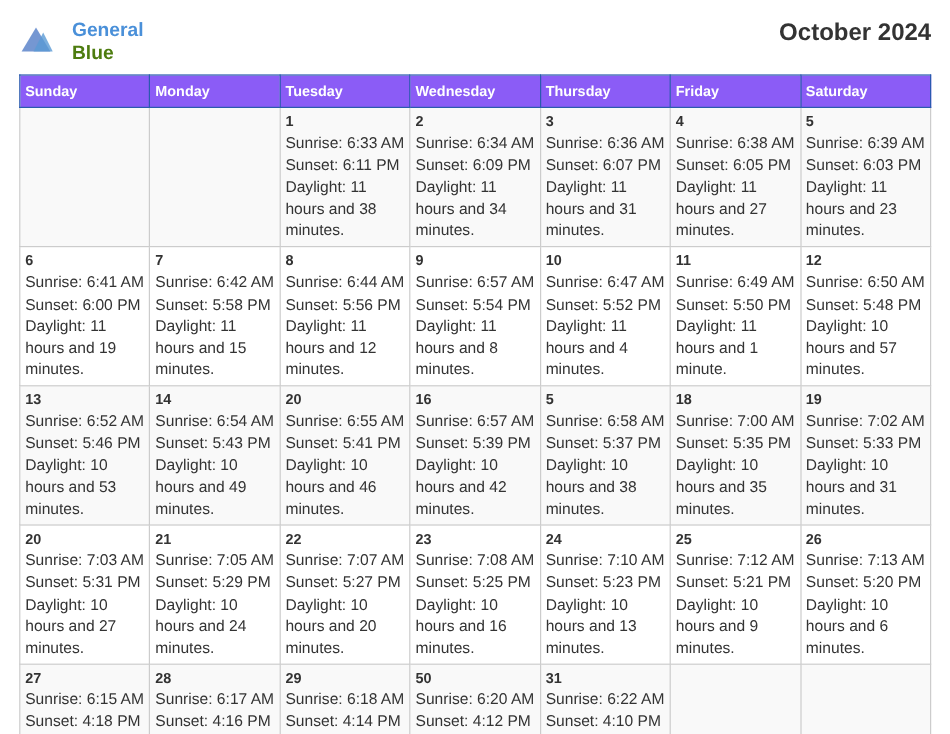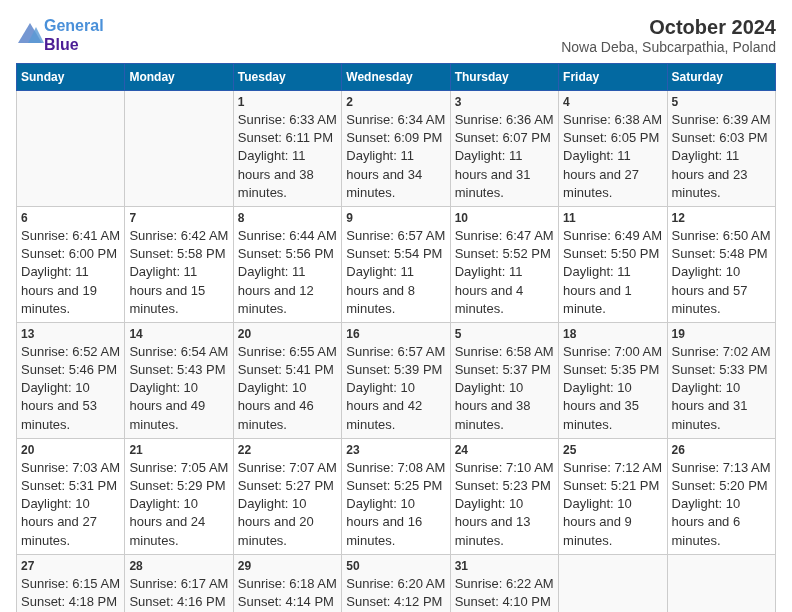--- a/index.html
+++ b/index.html
@@ -12,21 +12,21 @@
     }
     .header {
       display: flex;
       justify-content: space-between;
       align-items: flex-start;
       margin-bottom: 8px;
     }
     .logo {
       display: flex;
       align-items: center;
-      gap: 0;
+      gap: 16px;
     }
     .logo-text {
       font-size: 16px;
       font-weight: bold;
       color: #333;
       line-height: 1.2;
     }
     .logo-text span {
       color: #4a90d9;
     }
@@ -45,21 +45,21 @@
     .subtitle {
       font-size: 14px;
       color: #555;
     }
     table {
       width: 100%;
       border-collapse: collapse;
       table-layout: fixed;
     }
     thead tr th {
-      background: #0369a1;
+      background: #8b5cf6;
       color: #fff;
       font-size: 12px;
       font-weight: bold;
       padding: 6px 4px;
       text-align: left;
       border: 1px solid #2a5aaf;
     }
     tbody tr td {
       border: 1px solid #ccc;
       vertical-align: top;
@@ -87,26 +87,25 @@
 <body>
 
 <div class="header">
   <div class="logo">
     <svg class="logo-icon" viewBox="0 0 28 28" xmlns="http://www.w3.org/2000/svg">
       <polygon points="14,2 26,22 2,22" fill="#3a6bbf" opacity="0.7"></polygon>
       <polygon points="20,6 28,22 12,22" fill="#5a9ad4" opacity="0.8"></polygon>
     </svg>
     <div class="logo-text">
       <div><span>General</span></div>
-      <div><span style="color:#4c1d95">Blue</span></div>
+      <div><span style="color:#4d7c0f">Blue</span></div>
     </div>
   </div>
   <div class="title-block">
     <div class="month-title">October 2024</div>
-    <div class="subtitle">Nowa Deba, Subcarpathia, Poland</div>
   </div>
 </div>
 
 <table>
   <thead>
     <tr>
     <th>Sunday</th>
         <th>Monday</th>
         <th>Tuesday</th>
         <th>Wednesday</th>

